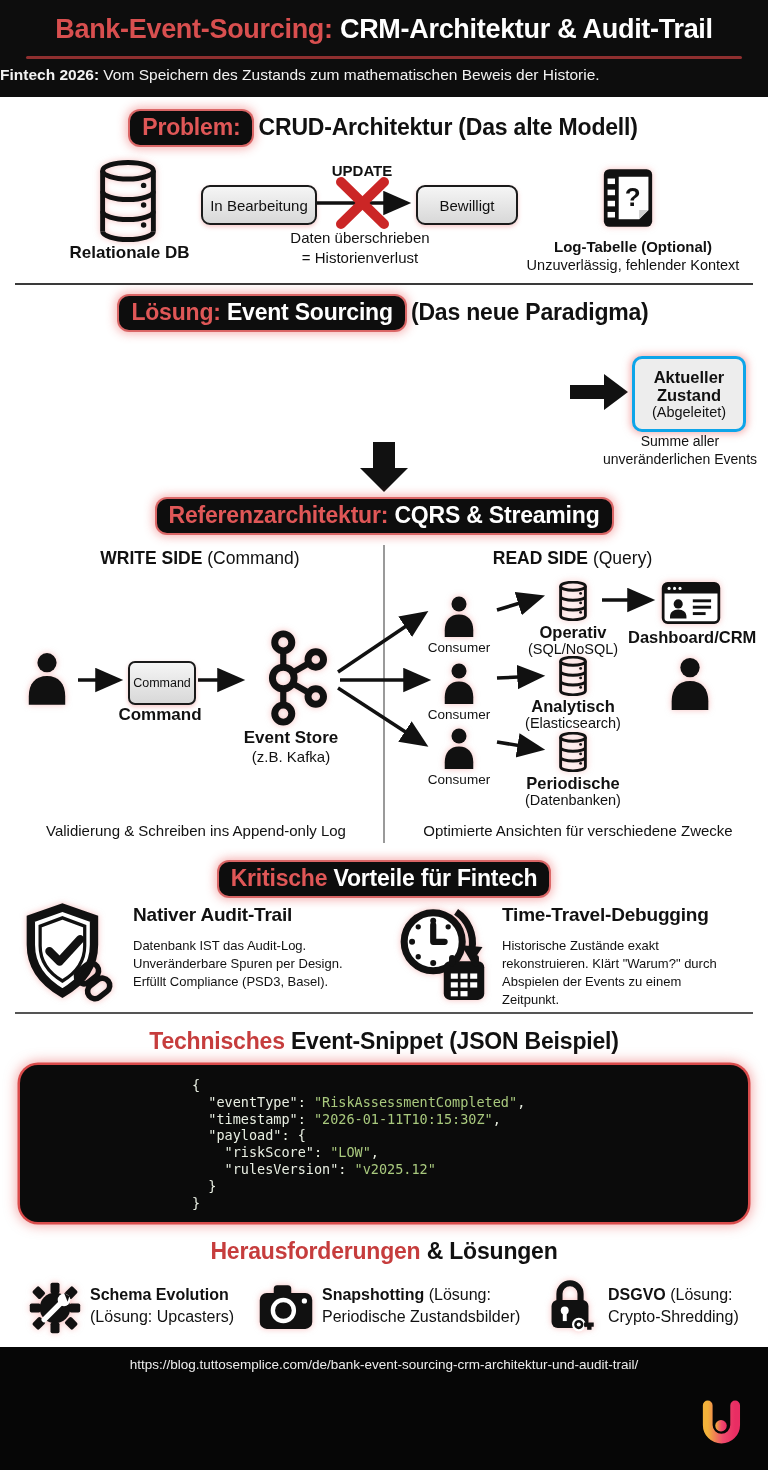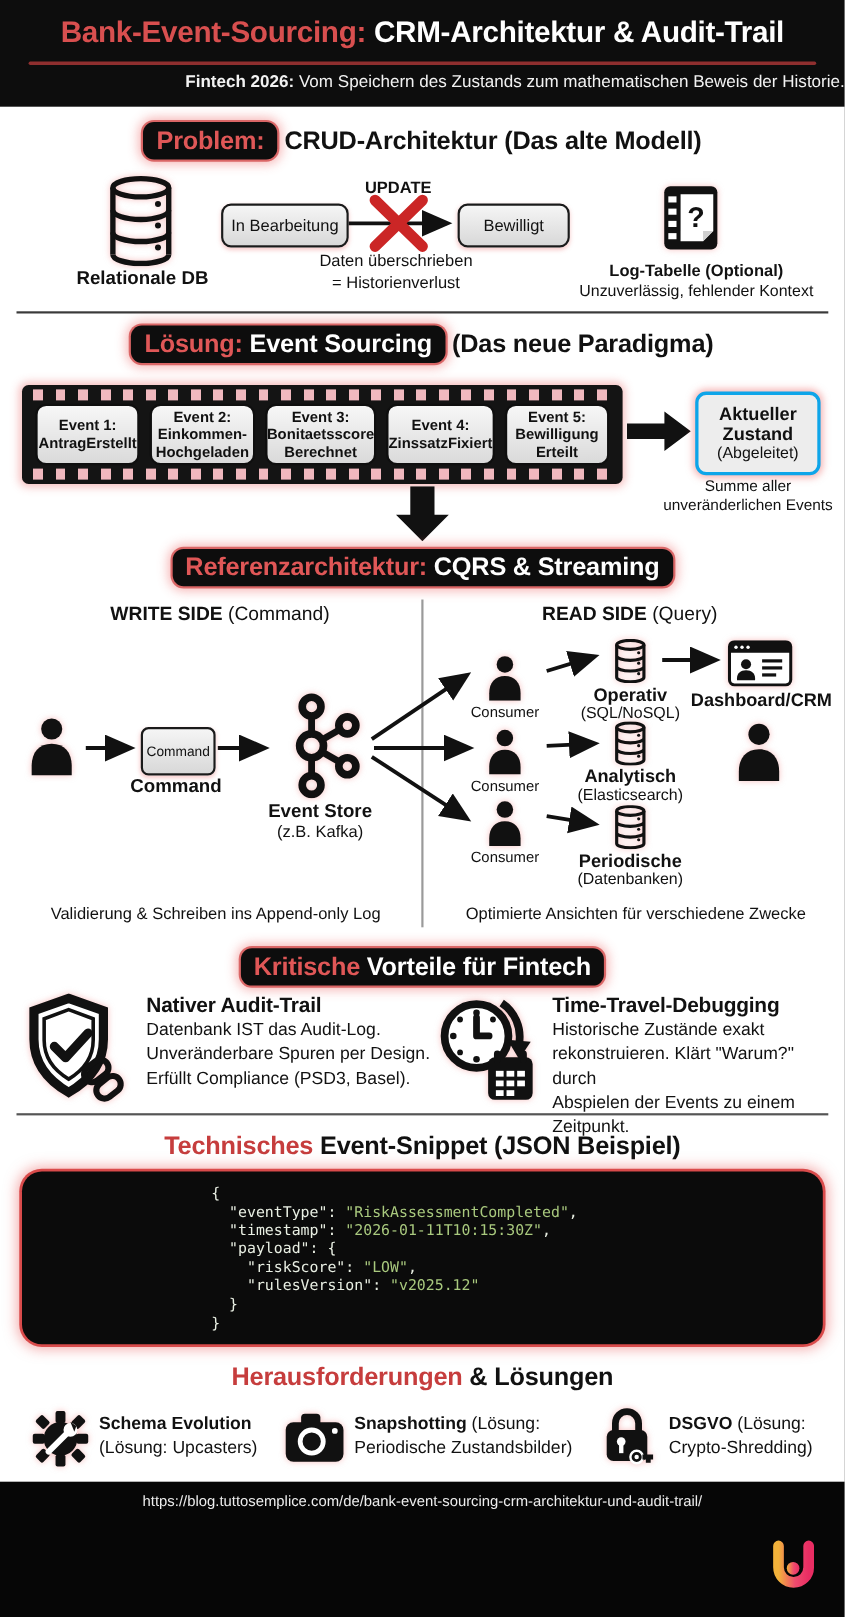--- a/index.html
+++ b/index.html
@@ -8,21 +8,21 @@
   .abs{position:absolute;}
   .ctr{text-align:center;}
   .prelines{white-space:pre-line;}
   .bold{font-weight:bold;}
 
   
   .header{position:absolute;top:0;left:0;width:768px;height:97px;background:#0d0d0d;color:#fff;}
   .h-title{position:absolute;top:14px;left:0;width:768px;text-align:center;font-size:27px;font-weight:bold;letter-spacing:-.3px;}
   .h-title .red{color:#d84f4f;}
   .h-rule{position:absolute;top:56px;left:26px;width:716px;height:3px;background:#8f2f2f;border-radius:2px;}
-  .h-sub{position:absolute;top:66px;left:0;width:768px;text-align:right;font-size:15.5px;color:#f2f2f2;}
+  .h-sub{position:absolute;top:66px;left:0;width:768px;text-align:left;font-size:15.5px;color:#f2f2f2;}
 
   
   .sec-title{position:absolute;left:0;width:768px;text-align:center;font-size:23px;font-weight:bold;letter-spacing:-.2px;}
   .badge{display:inline-block;background:#0d0d0d;color:#fff;border-radius:10px;padding:3px 12px 4px;
          box-shadow:0 0 0 2px rgba(205,60,60,.7),0 0 10px 4px rgba(235,90,90,.45);}
   .badge .red{color:#e05757;}
   .redword{color:#c63d3d;text-align:right;}
   .divider{position:absolute;left:15px;width:738px;height:2px;background:#3a3a3a;}
 
   
@@ -44,21 +44,21 @@
 
   
   .vdivider{position:absolute;left:383px;top:545px;width:2px;height:298px;background:#9a9a9a;}
   .side-head{position:absolute;font-size:17.5px;}
   .small-lbl{font-size:13.5px;}
   .db-title{font-weight:bold;font-size:16.5px;line-height:1.1;}
   .db-sub{font-size:14.5px;}
 
   
   .ben-title{font-size:19px;font-weight:bold;letter-spacing:-.2px;}
-  .ben-body{font-size:16px;line-height:1.38;margin-top:0;}
+  .ben-body{font-size:13px;line-height:1.38;margin-top:11px;}
 
   
   .codebox{position:absolute;top:1065px;left:20px;width:728px;height:157px;background:#0b0b0b;border-radius:18px;
            box-shadow:0 0 0 2.5px #d94b4b,0 0 12px 4px rgba(233,90,90,.5);}
   .code{position:absolute;top:12px;left:172px;font-family:"DejaVu Sans Mono",monospace;
         font-size:13.5px;line-height:16.8px;color:#e9efe3;}
   .code-line{white-space:pre;}
   .code-line .val{color:#a9c97e;}
 
   
@@ -131,39 +131,20 @@
   </svg>
   <div class="abs ctr lbl-b" style="left:518px;top:238px;width:230px;font-size:15px;">Log-Tabelle (Optional)</div>
   <div class="abs ctr" style="left:505px;top:257px;width:256px;font-size:14.5px;">Unzuverlässig, fehlender Kontext</div>
 
   <div class="divider" style="top:283px;"></div>
 
   <div class="sec-title" style="top:296px;">
     <span class="badge"><span class="red">Lösung:</span><span> Event Sourcing</span></span><span> (Das neue Paradigma)</span>
   </div>
 
-  <div class="film">
-    <div class="sprocket" style="top:4px;"></div>
-    <div class="sprocket" style="bottom:4px;"></div>
-    <div class="film-events">
-      <div class="event-box">Event 1:
-AntragErstellt</div>
-      <div class="event-box">Event 2:
-Einkommen-
-Hochgeladen</div>
-      <div class="event-box">Event 3:
-Bonitaetsscore
-Berechnet</div>
-      <div class="event-box">Event 4:
-ZinssatzFixiert</div>
-      <div class="event-box">Event 5:
-Bewilligung
-Erteilt</div>
-    </div>
-  </div>
 
   <svg class="abs" style="left:570px;top:372px;" width="60" height="40" viewBox="0 0 60 40">
     <polygon points="0,13 34,13 34,2 58,20 34,38 34,27 0,27" fill="#111"></polygon>
   </svg>
 
   <div class="abs" style="left:632px;top:356px;width:108px;height:70px;background:#ededed;border:3px solid #0ea5e9;border-radius:10px;box-shadow:0 0 7px 2px rgba(235,110,110,.5);display:flex;flex-direction:column;align-items:center;justify-content:center;">
     <div class="ctr prelines bold" style="font-size:16.5px;line-height:1.12;">Aktueller
 Zustand</div>
     <div class="ctr" style="font-size:14.5px;">(Abgeleitet)</div>
   </div>

